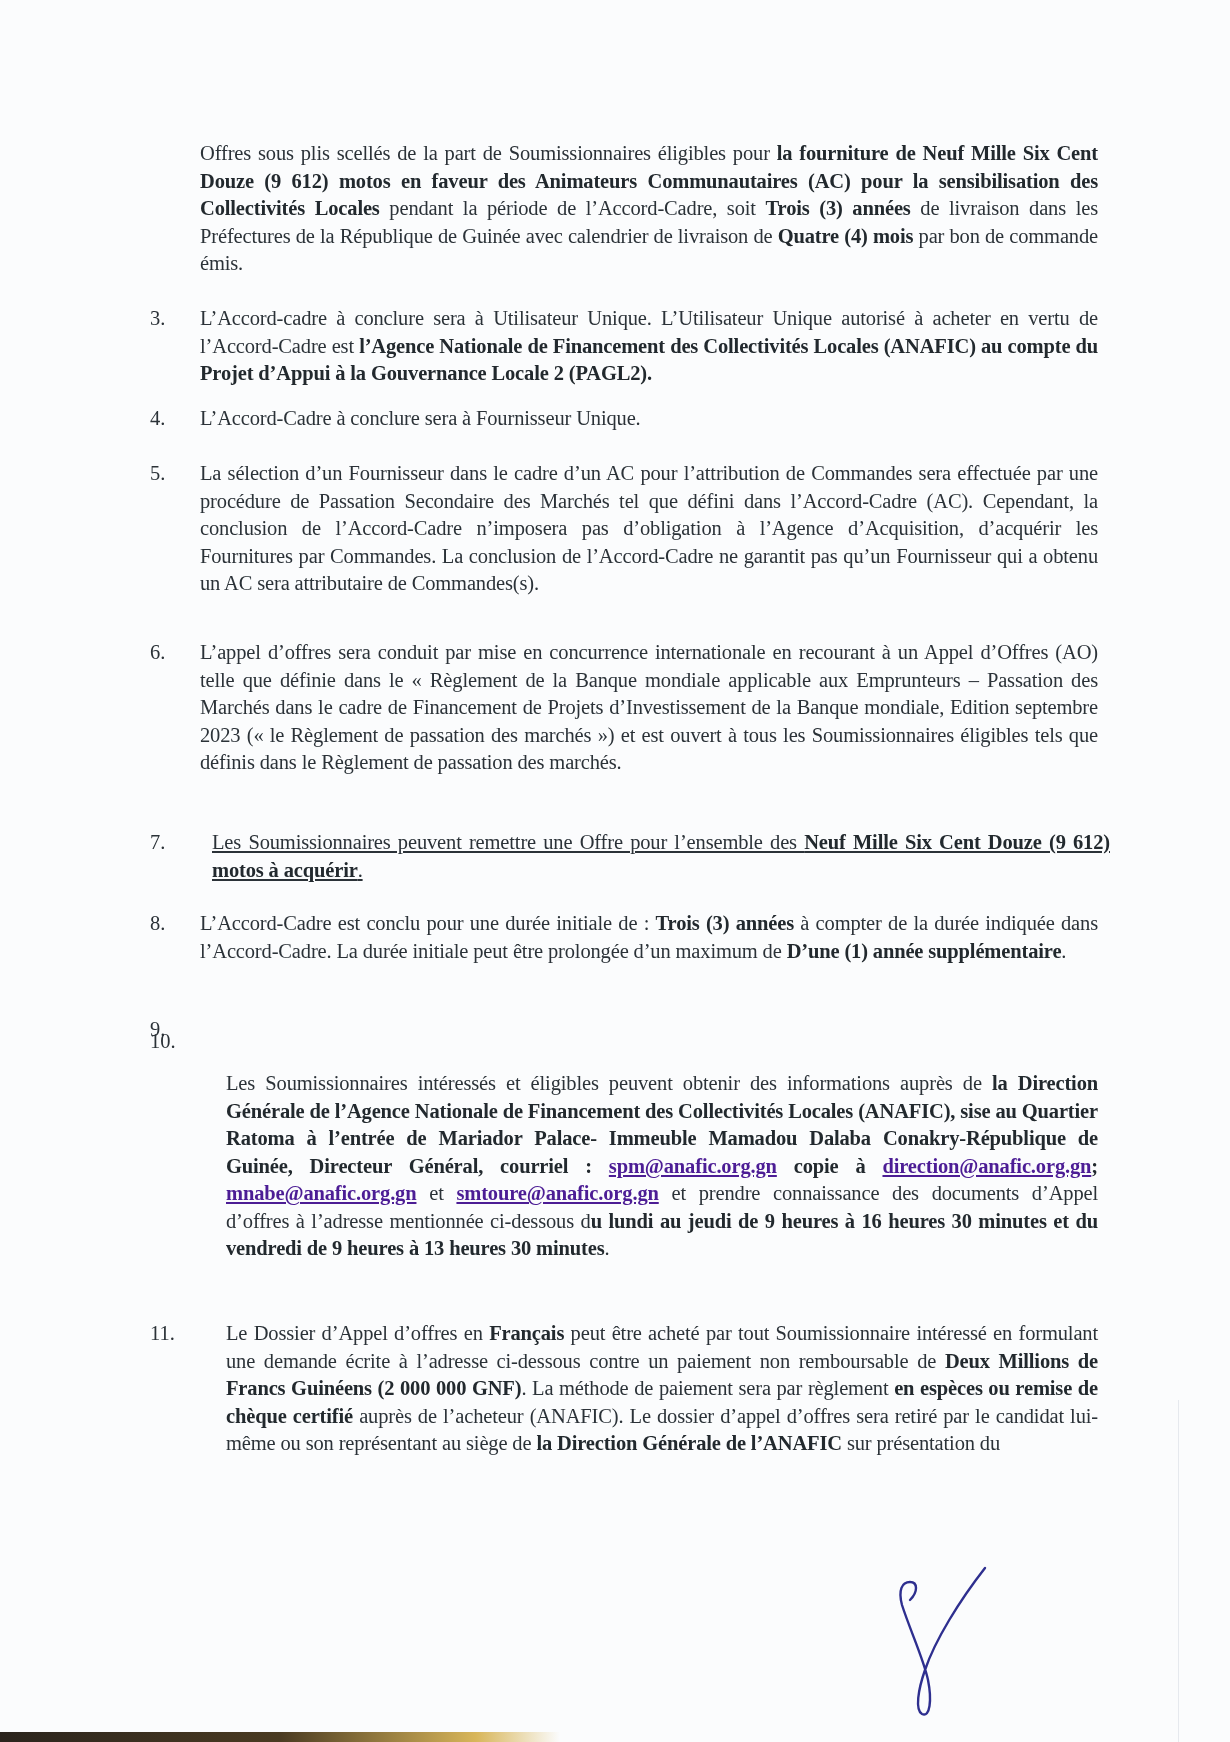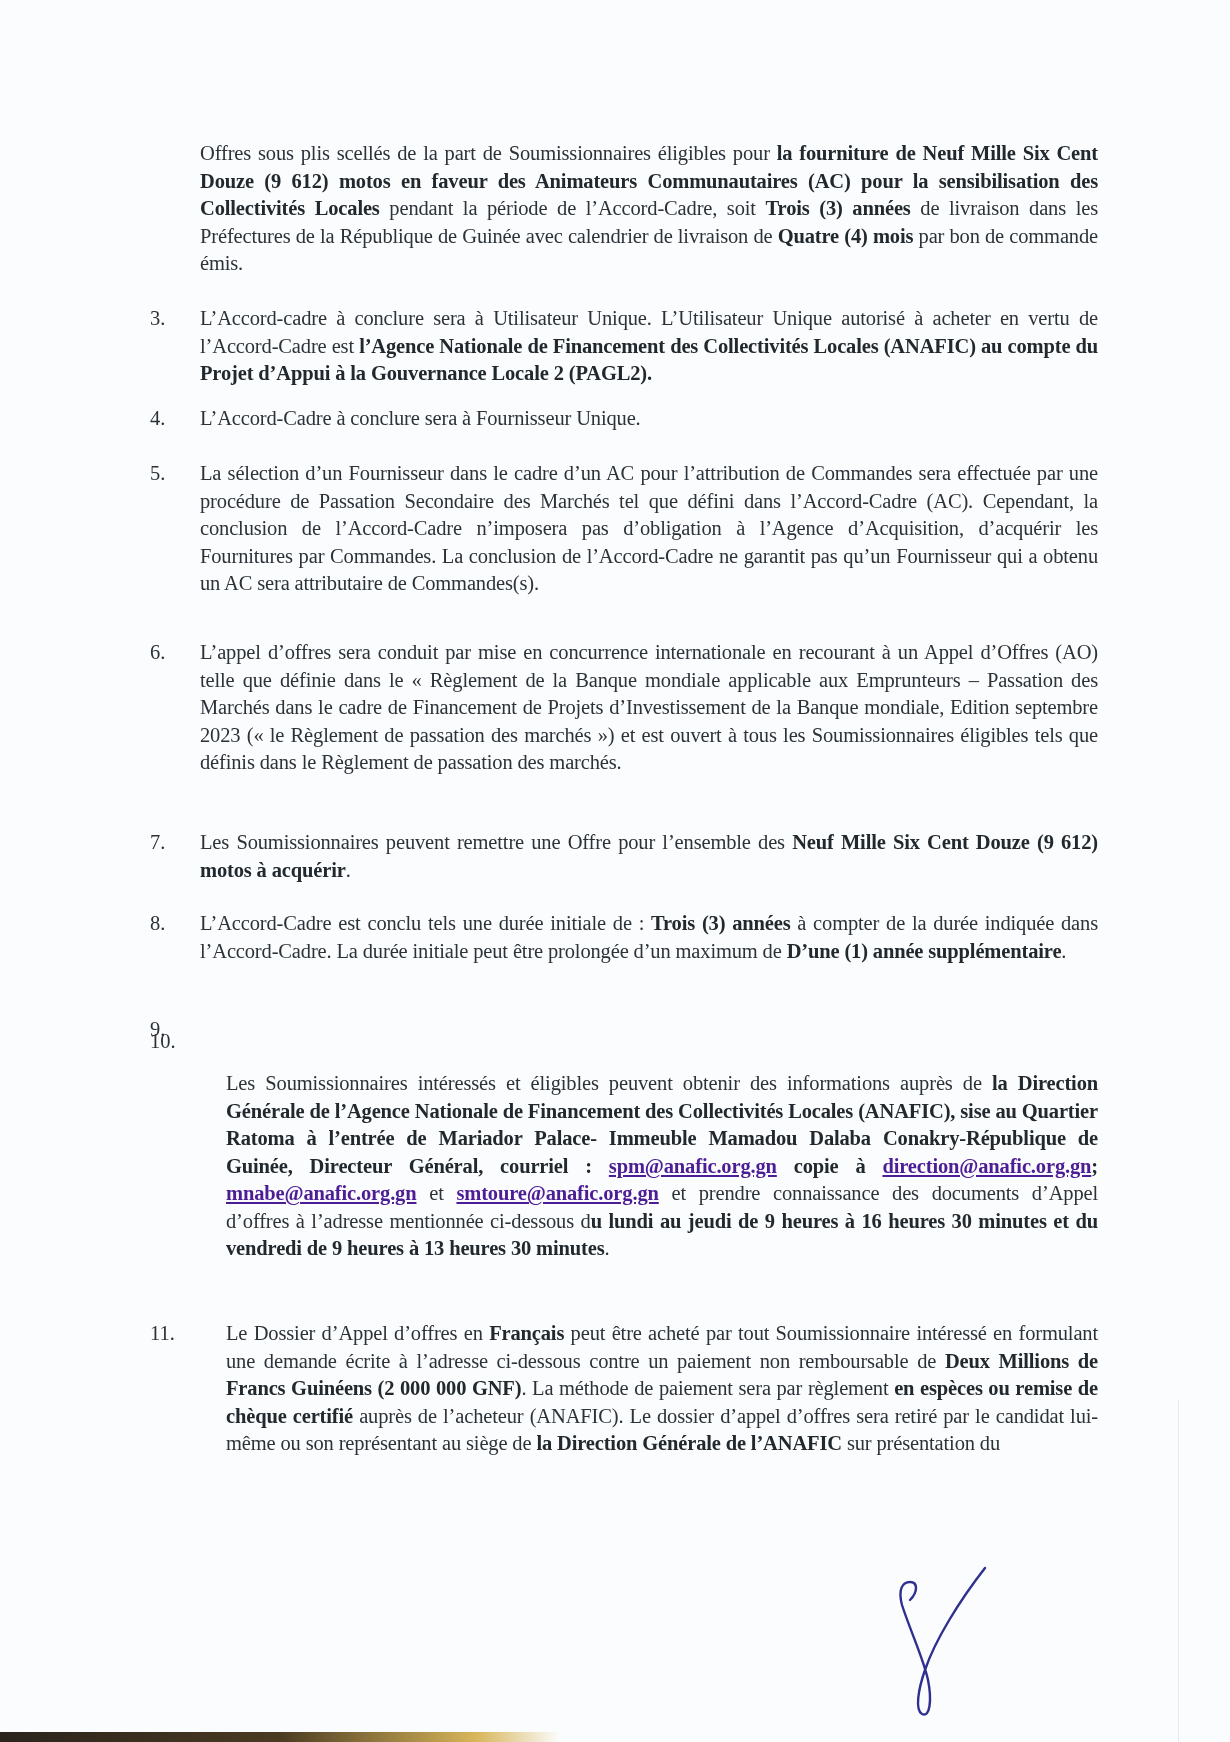--- a/index.html
+++ b/index.html
@@ -55,27 +55,27 @@
   <div class="para" style="left:200px; top:460px; width:898px;">
     <span>La sélection d’un Fournisseur dans le cadre d’un AC pour l’attribution de Commandes sera effectuée par une procédure de Passation Secondaire des Marchés tel que défini dans l’Accord-Cadre (AC).  Cependant, la conclusion de l’Accord-Cadre n’imposera pas d’obligation à l’Agence d’Acquisition, d’acquérir les Fournitures par Commandes.  La conclusion de l’Accord-Cadre ne garantit pas qu’un Fournisseur qui a obtenu un AC sera attributaire de Commandes(s).</span>
   </div>
 
   <div class="num" style="left:150px; top:639px;">6.</div>
   <div class="para" style="left:200px; top:639px; width:898px;">
     <span>L’appel d’offres sera conduit par mise en concurrence internationale en recourant à un Appel d’Offres (AO) telle que définie dans le « Règlement de la Banque mondiale applicable aux Emprunteurs – Passation des Marchés dans le cadre de Financement de Projets d’Investissement de la Banque mondiale, Edition septembre 2023 (« le Règlement de passation des marchés ») et est ouvert à tous les Soumissionnaires éligibles tels que définis dans le Règlement de passation des marchés.</span>
   </div>
 
   <div class="num" style="left:150px; top:829px;">7.</div>
-  <div class="para" style="left:200px; top:829px; width:898px;">
+  <div class="para" style="left:212px; top:829px; width:898px;text-decoration:underline;">
     <span>Les Soumissionnaires peuvent remettre une Offre pour l’ensemble des </span><b>Neuf Mille Six Cent Douze (9 612) motos à acquérir</b><span>.</span>
   </div>
 
   <div class="num" style="left:150px; top:910px;">8.</div>
   <div class="para" style="left:200px; top:910px; width:898px;">
-    <span>L’Accord-Cadre est conclu tels une durée initiale de : </span><b>Trois (3) années</b><span> à compter de la durée indiquée dans l’Accord-Cadre. La durée initiale peut être prolongée d’un maximum de </span><b>D’une (1) année supplémentaire</b><span>.</span>
+    <span>L’Accord-Cadre est conclu pour une durée initiale de : </span><b>Trois (3) années</b><span> à compter de la durée indiquée dans l’Accord-Cadre. La durée initiale peut être prolongée d’un maximum de </span><b>D’une (1) année supplémentaire</b><span>.</span>
   </div>
 
   <div class="num" style="left:150px; top:1016px;">9.</div>
 
   <div class="num" style="left:150px; top:1012px;margin-top:16px;">10.</div>
   <div class="para" style="left:226px; top:1070px; width:872px;">
     <span>Les Soumissionnaires intéressés et éligibles peuvent obtenir des informations auprès de </span><b>la Direction Générale de l’Agence Nationale de Financement des Collectivités Locales (ANAFIC), sise au Quartier Ratoma à l’entrée de Mariador Palace- Immeuble Mamadou Dalaba Conakry-République de Guinée, Directeur Général, courriel :</b>
     <a class="mail">spm@anafic.org.gn</a><b> copie à </b><a class="mail">direction@anafic.org.gn</a><b>; </b><a class="mail">mnabe@anafic.org.gn</a><span> et </span><a class="mail">smtoure@anafic.org.gn</a><span>  et prendre connaissance des documents d’Appel d’offres à l’adresse mentionnée ci-dessous d</span><b>u lundi au jeudi  de 9 heures à 16 heures 30 minutes et du vendredi  de 9 heures à 13 heures 30 minutes</b><span>.</span>
   </div>
 

